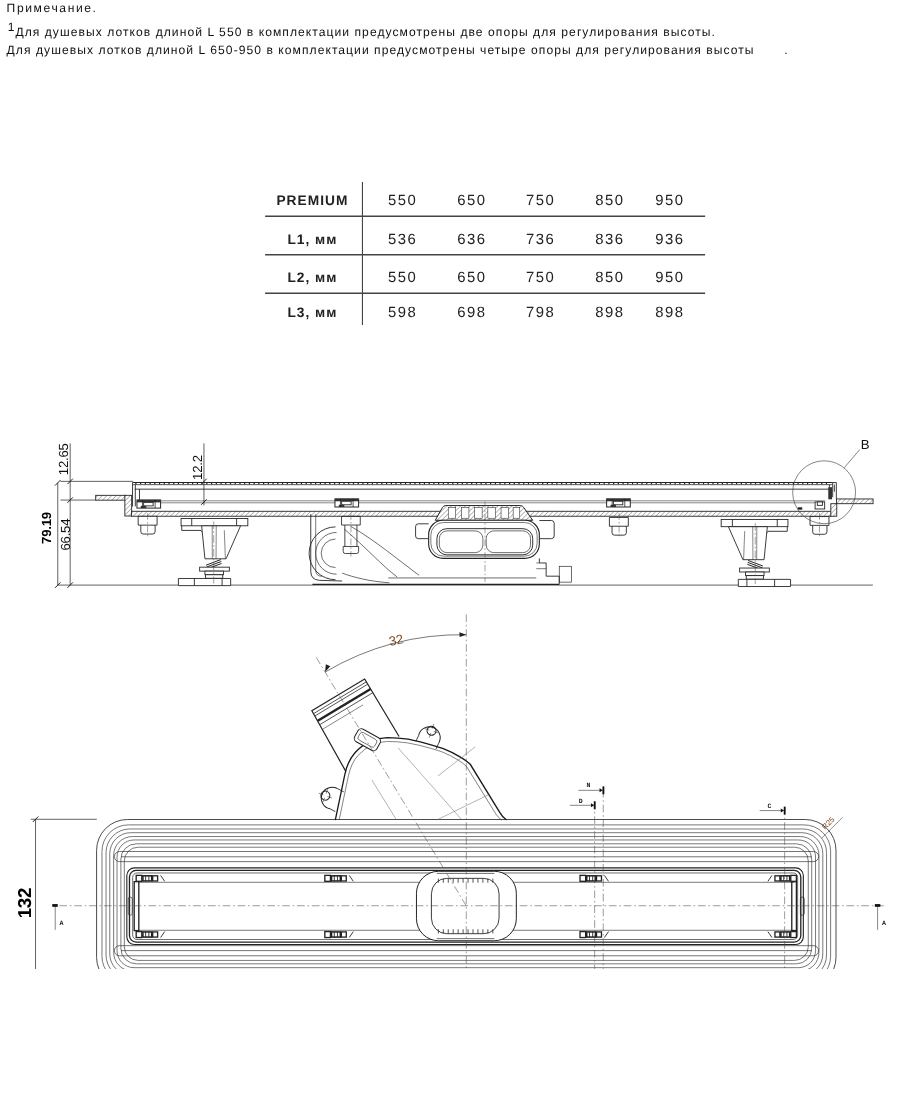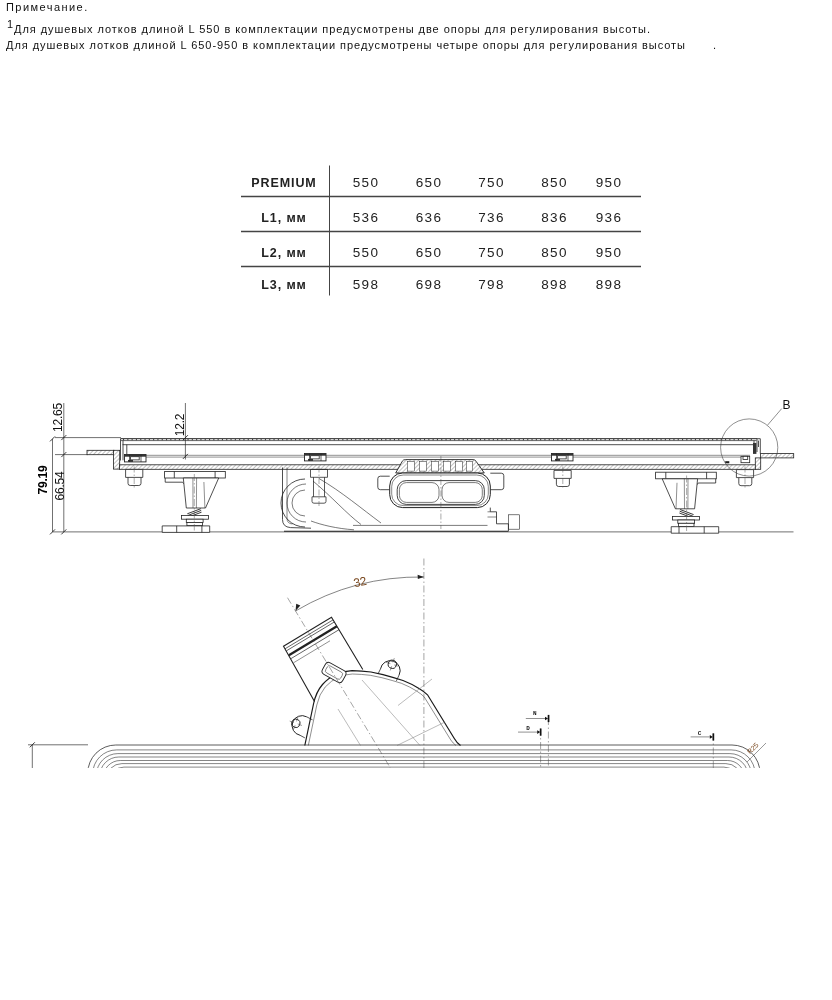--- a/index.html
+++ b/index.html
@@ -1,16 +1,16 @@
 <!DOCTYPE html>
 <html><head>
 <meta charset="utf-8">
 <style>
   html,body{margin:0;padding:0;background:#ffffff;}
-  #page{position:relative;width:832px;height:768px;background:#ffffff;overflow:hidden;
+  #page{position:relative;width:832px;height:881px;background:#ffffff;overflow:hidden;
         font-family:"Liberation Sans", sans-serif;}
   svg{position:absolute;left:0;top:0;}
   text{fill:#1a1a1a;}
   .note{font-family:"Liberation Sans", sans-serif;font-size:11px;letter-spacing:0.95px;fill:#111;}
   .tbl{font-family:"Liberation Sans", sans-serif;font-size:13.5px;letter-spacing:1.4px;fill:#222;}
   .tblh{font-family:"Liberation Sans", sans-serif;font-size:12.5px;letter-spacing:0.9px;font-weight:bold;fill:#222;}
   .dim{font-family:"Liberation Sans", sans-serif;font-size:12px;letter-spacing:-0.2px;fill:#111;}
   .dimb{font-family:"Liberation Sans", sans-serif;font-size:12px;font-weight:bold;letter-spacing:-0.2px;fill:#000;}
   .sm{font-family:"Liberation Mono", monospace;font-size:6px;font-weight:bold;fill:#111;}
   .lbl{font-family:"Liberation Sans", sans-serif;font-size:12px;letter-spacing:1.8px;fill:#111;}

